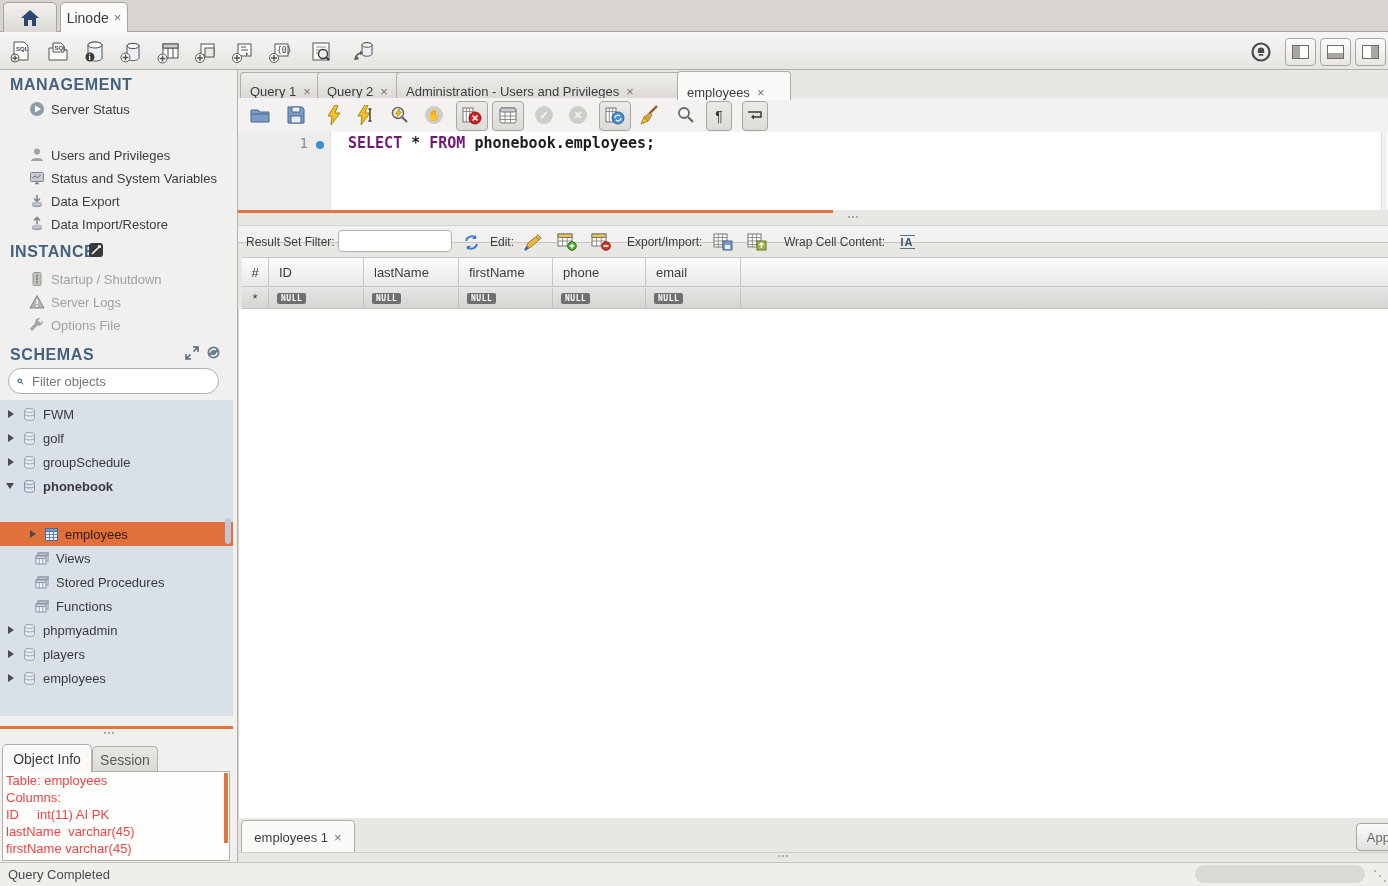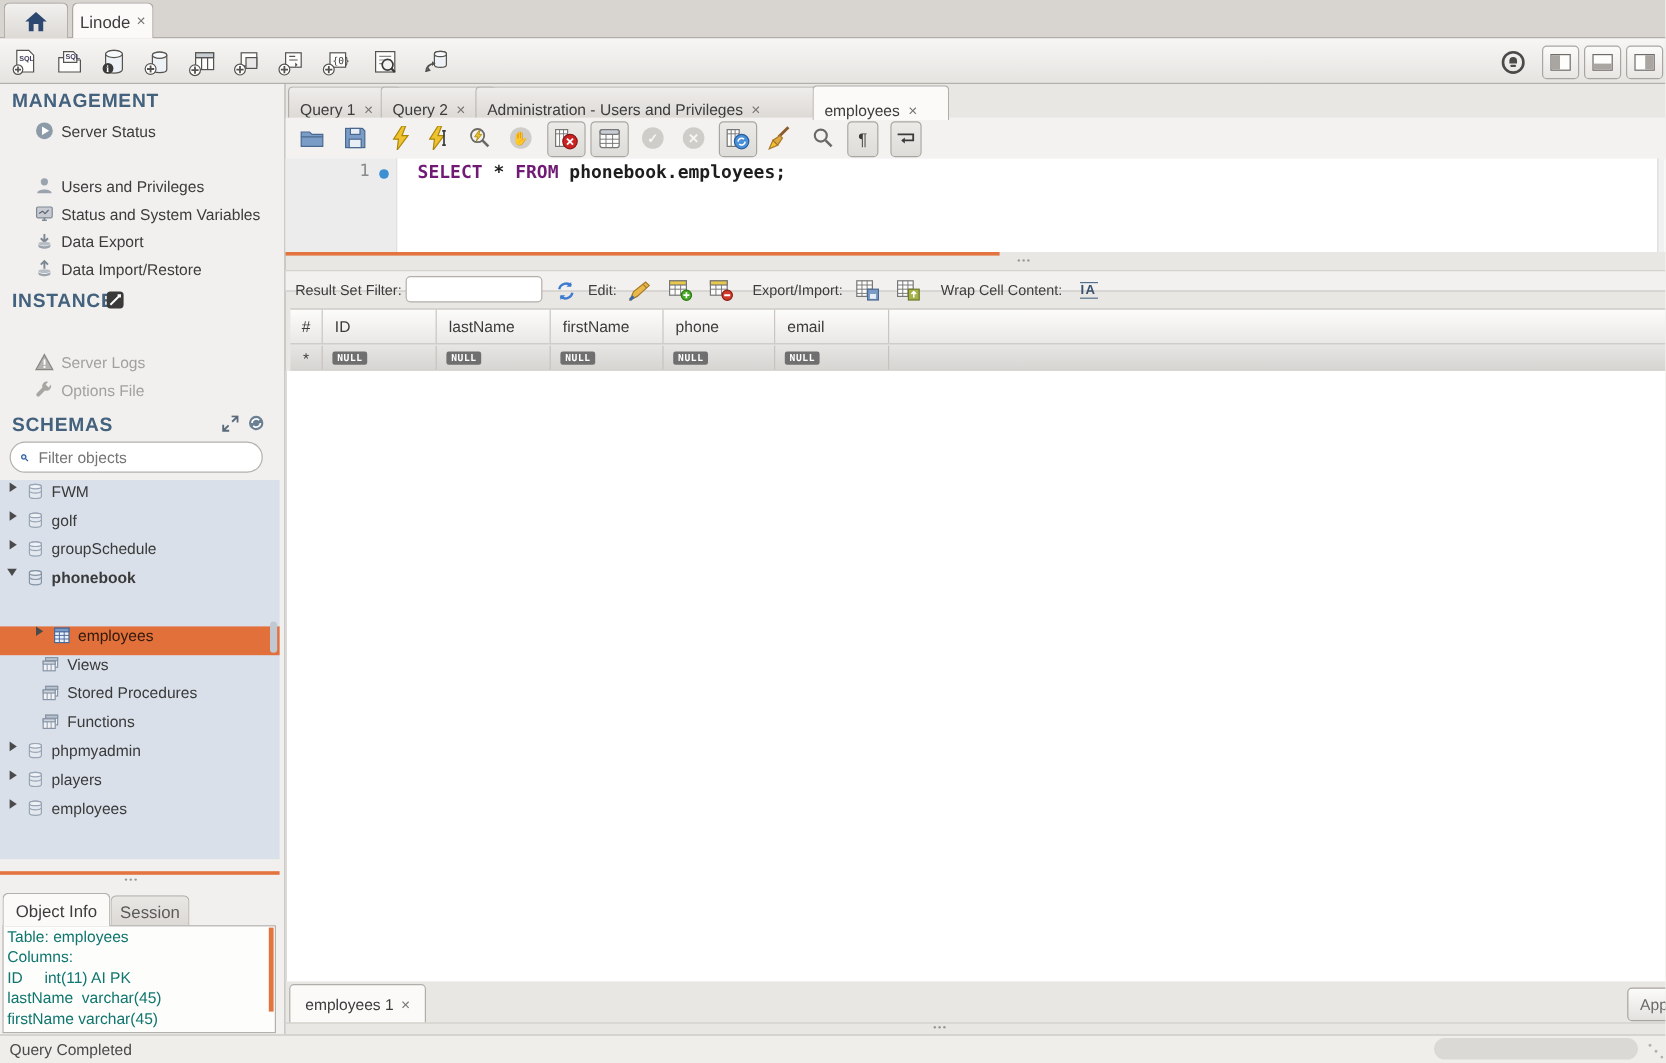--- a/index.html
+++ b/index.html
@@ -29,39 +29,39 @@
   .sitem{position:absolute;left:0;width:100%;height:23px;display:flex;align-items:flex-end;cursor:pointer;}
   .sitem .ic{width:17px;margin-left:28px;margin-right:6px;display:flex;justify-content:center;}
   .sitem .lbl{font-size:13px;color:#3c3c3c;white-space:nowrap;}
   .sitem.dis .lbl{color:#a3a19e;}
 
   .filterbox{left:8px;top:298px;width:211px;height:26px;border:1px solid #b3b0ac;border-radius:13px;background:#fff;
              display:flex;align-items:center;padding:0 8px;gap:6px;}
   .filterbox input{border:none;outline:none;flex:1;font-size:13px;font-family:inherit;background:transparent;color:#3c3c3c;}
 
   .tree{left:0;top:330px;width:233px;height:316px;background:#d9e0ea;}
-  .trow{position:absolute;left:0;width:233px;height:24px;display:flex;align-items:flex-start;cursor:pointer;}
+  .trow{position:absolute;left:0;width:233px;height:24px;display:flex;align-items:center;cursor:pointer;}
   .trow.sel{background:#e2703a;}
   .trow.sel .tlbl{color:#30190b;}
   .tlbl{font-size:13px;color:#3a3a3a;margin-left:6px;white-space:nowrap;}
   .tlbl.b{font-weight:bold;}
   .tri-r{width:0;height:0;border-left:6px solid #4a4a4a;border-top:4px solid transparent;border-bottom:4px solid transparent;}
   .tri-d{width:0;height:0;border-top:6px solid #4a4a4a;border-left:4px solid transparent;border-right:4px solid transparent;}
   .treescroll{left:225px;top:448px;width:6px;height:26px;background:#c2c8d2;border-radius:3px;}
 
   .or-split{background:#e3743f;}
   .gripdots{display:flex;gap:2px;}
   .gripdots i{width:2px;height:2px;background:#9a9793;border-radius:50%;}
 
   .oitab{position:absolute;display:flex;align-items:center;justify-content:center;font-size:14px;color:#3c3c3c;
          border:1px solid #b3b0ac;border-bottom:none;border-radius:5px 5px 0 0;cursor:pointer;}
   .oitab.act{background:#fbfaf9;z-index:2;}
   .oitab.inact{background:linear-gradient(#e9e7e4,#dcd9d5);color:#5a5a5a;}
   .oibox{left:2px;top:771px;width:228px;height:88px;background:#fdfdfc;border:1px solid #b3b0ac;overflow:hidden;}
-  .oiline{font-size:13px;color:#0f766e;line-height:17px;white-space:pre;padding-left:3px;}
+  .oiline{font-size:13px;color:#ef4444;line-height:17px;white-space:pre;padding-left:3px;}
   .oiscroll{position:absolute;right:1px;top:1px;width:4px;height:70px;background:#e3743f;}
 
   
   .statusbar{left:0;top:862px;right:0;height:24px;background:#f0eeeb;border-top:1px solid #c6c3bf;
              display:flex;align-items:center;padding-left:8px;font-size:13px;color:#4a4a4a;}
   .hthumb{left:1195px;top:865px;width:170px;height:18px;background:#dbd9d5;border-radius:9px;}
   .rgrip{left:1372px;top:868px;width:14px;height:14px;
          background:radial-gradient(circle at 3px 3px,#b5b2ae 1px,transparent 1.5px),
                     radial-gradient(circle at 8px 8px,#b5b2ae 1px,transparent 1.5px),
                     radial-gradient(circle at 13px 13px,#b5b2ae 1px,transparent 1.5px);}
@@ -298,20 +298,31 @@
         </span>
       <span class="lbl">Data Import/Restore</span>
     </div>
 
     <div class="sechdr" style="top:173px">INSTANCE</div>
     <svg class="abs" style="left:88px;top:172px" width="16" height="16" viewBox="0 0 16 16">
         <rect x="1" y="1" width="14" height="14" rx="3" fill="#3a3a3a"></rect>
         <path d="M4 12 L12 4 M10 4 h2 v2" stroke="#fff" stroke-width="1.6" fill="none"></path>
       </svg>
 
+    <div class="sitem dis" style="top:194px">
+      <span class="ic">
+          <svg width="16" height="16" viewBox="0 0 16 16">
+            <rect x="4" y="1.5" width="8" height="13" rx="1.5" fill="#c3c1be" stroke="#9a9894"></rect>
+            <circle cx="8" cy="5" r="1.2" fill="#8a8884"></circle>
+            <circle cx="8" cy="8" r="1.2" fill="#8a8884"></circle>
+            <circle cx="8" cy="11" r="1.2" fill="#8a8884"></circle>
+          </svg>
+        </span>
+      <span class="lbl">Startup / Shutdown</span>
+    </div>
     <div class="sitem dis" style="top:217px">
       <span class="ic">
           <svg width="16" height="16" viewBox="0 0 16 16">
             <path d="M8 1.5 L15 14 H1 Z" fill="#b5b3b0" stroke="#8a8884"></path>
             <rect x="7.3" y="5.5" width="1.6" height="4.5" fill="#fff"></rect>
             <rect x="7.3" y="11" width="1.6" height="1.6" fill="#fff"></rect>
           </svg>
         </span>
       <span class="lbl">Server Logs</span>
     </div>

